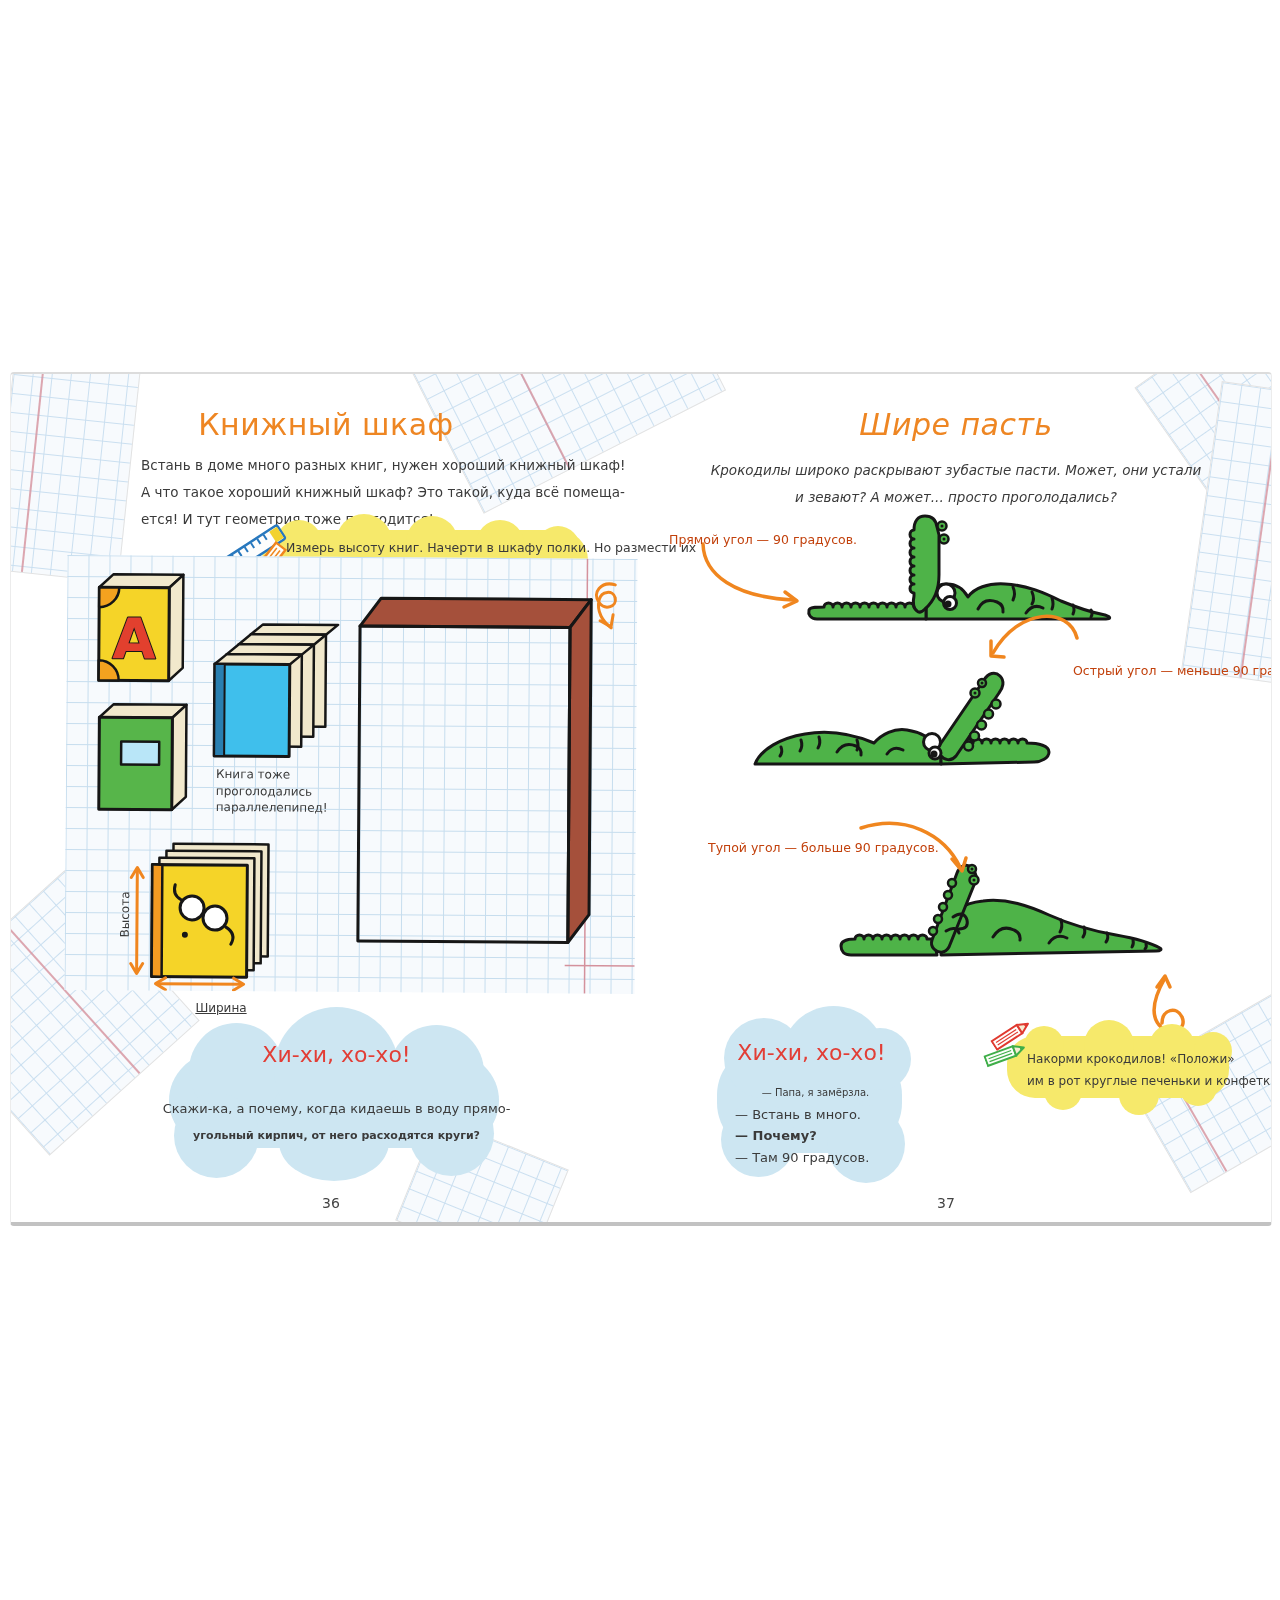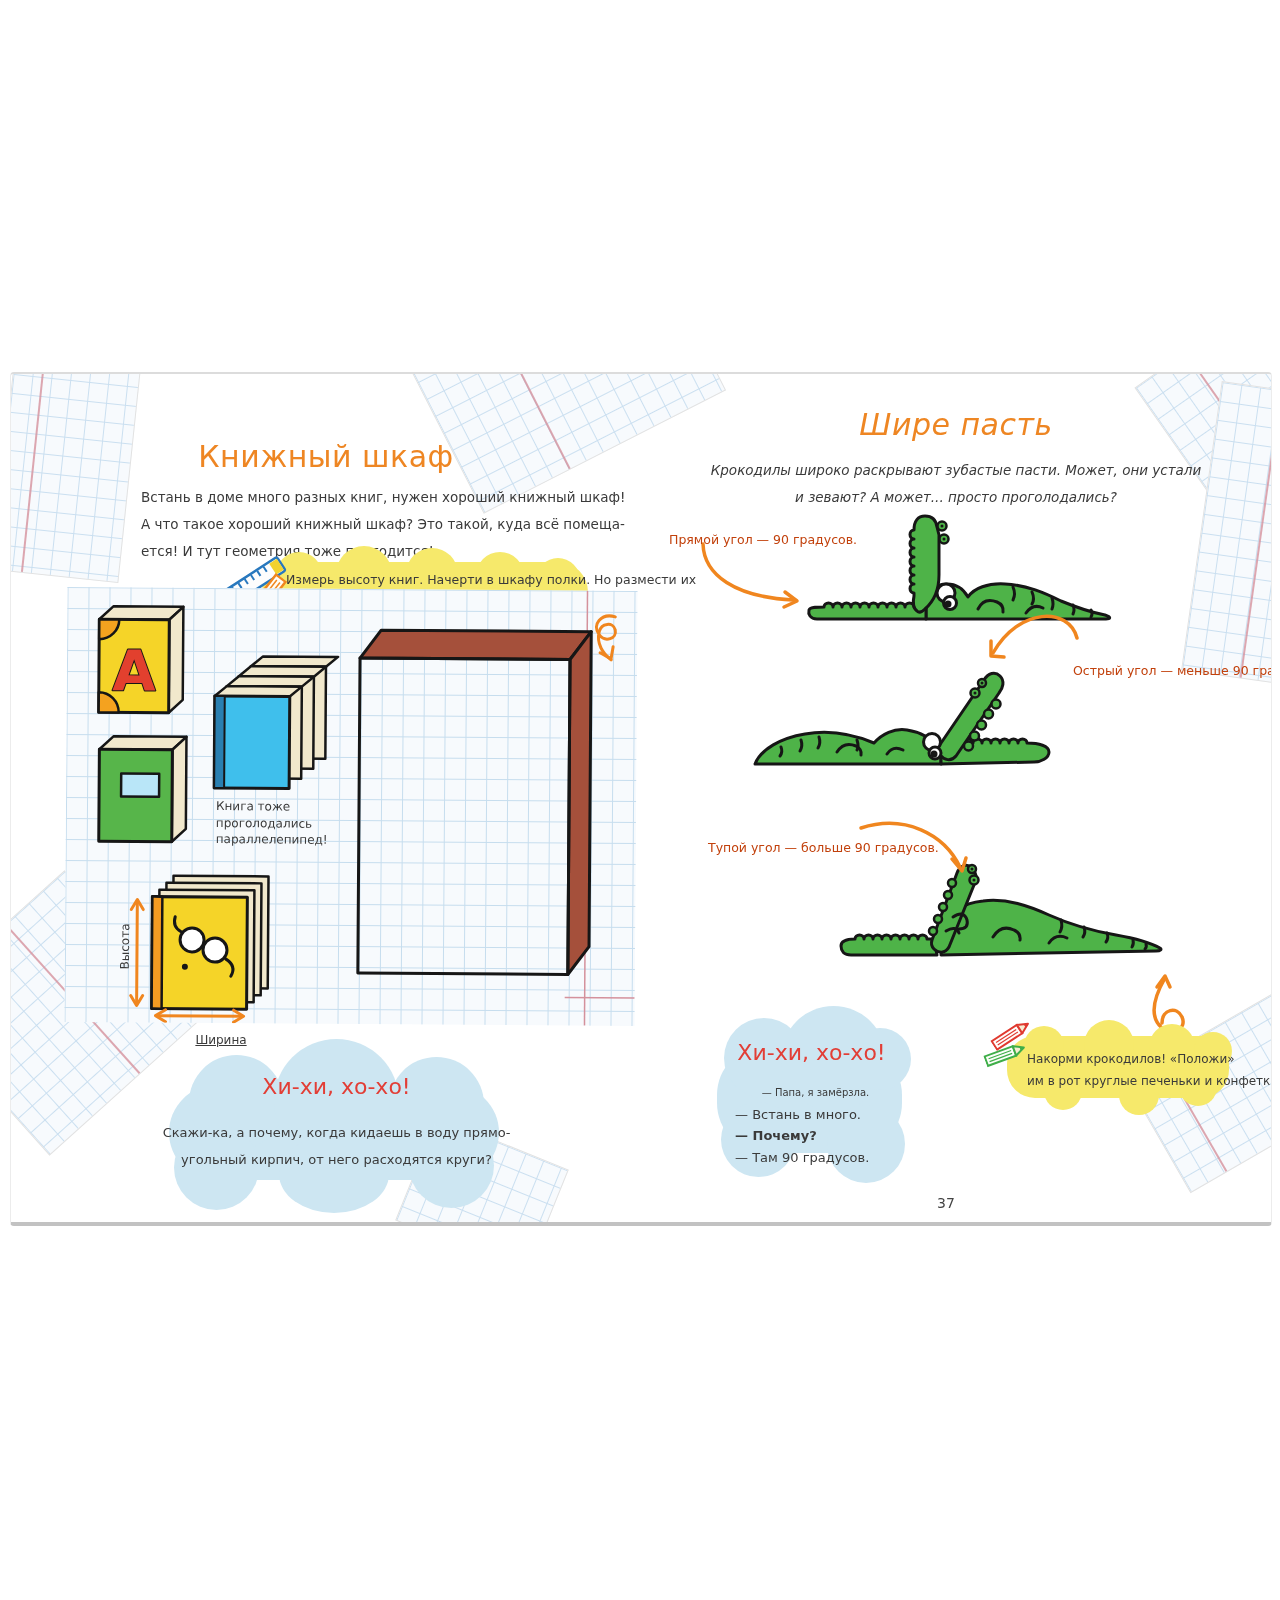--- a/index.html
+++ b/index.html
@@ -17,21 +17,21 @@
   .scrap{position:absolute;border:1px solid #e2e2e2;}
   .redline{position:absolute;top:0;bottom:0;width:2px;background:#d4919c;opacity:.8;}
   .panel{position:absolute;left:55px;top:183px;width:570px;height:435px;
     background-color:#f7fafd;
     background-image:linear-gradient(#c6ddee 1px,transparent 1px),
                      linear-gradient(90deg,#c6ddee 1px,transparent 1px);
     background-size:21px 21px;transform:rotate(0.4deg);}
   .page-title{position:absolute;top:33px;width:100%;text-align:center;font-size:30px;
     color:#ee8623;letter-spacing:.5px;white-space:nowrap;}
   .half{position:absolute;top:0;height:100%;width:630px;}
-  .half.left{left:0;margin-top:32px;} .half.right{left:630px;font-style:italic;}
+  .half.left{left:0;} .half.right{left:630px;font-style:italic;}
   .bodyline{white-space:nowrap;font-size:13.5px;line-height:27px;color:#3a3a3a;}
   .small{font-size:12.5px;line-height:24px;}
   .blob-piece{position:absolute;background:#f6e96b;border-radius:50%;}
   .blob-base{position:absolute;background:#f6e96b;}
   .cloud-piece{position:absolute;background:#cde6f2;border-radius:50%;}
   .cloud-base{position:absolute;background:#cde6f2;}
   .cloud-title{position:absolute;width:100%;text-align:center;font-size:22px;color:#e23e36;white-space:nowrap;}
   .caption{font-size:12px;line-height:16.5px;white-space:nowrap;}
   .anglelabel{position:absolute;font-size:12.5px;white-space:nowrap;color:#c2410c;}
   .pagenum{position:absolute;top:821px;font-size:14px;color:#444;text-align:center;}
@@ -202,23 +202,23 @@
 
       <div class="abs" style="left:148px;top:641px;width:355px;height:168px;">
         <div class="cloud-base" style="left:10px;top:38px;width:330px;height:95px;border-radius:55px;"></div>
         <div class="cloud-piece" style="left:30px;top:8px;width:95px;height:95px;"></div>
         <div class="cloud-piece" style="left:115px;top:-8px;width:125px;height:125px;"></div>
         <div class="cloud-piece" style="left:230px;top:10px;width:95px;height:95px;"></div>
         <div class="cloud-piece" style="left:15px;top:78px;width:85px;height:85px;"></div>
         <div class="cloud-piece" style="left:250px;top:76px;width:85px;height:85px;"></div>
         <div class="cloud-piece" style="left:120px;top:88px;width:110px;height:78px;"></div>
         <div class="cloud-title" style="top:27px;">Хи-хи, хо-хо!</div>
-        <div class="abs" style="top:72px;width:100%;text-align:center;">
+        <div class="abs" style="top:80px;width:100%;text-align:center;">
           <div class="bodyline" style="line-height:27px;font-size:13px;">Скажи-ка, а почему, когда кидаешь в воду прямо-</div>
-          <div class="bodyline" style="line-height:27px;font-size:13px;">угольный кирпич, от него расходятся круги?</div>
+          <div class="bodyline" style="line-height:27px;font-size:11px;font-weight:bold;">угольный кирпич, от него расходятся круги?</div>
         </div>
       </div>
 
       <div class="pagenum" style="left:295px;width:50px;">36</div>
     </div>
 
     <div class="half right">
       <div class="page-title">Шире пасть</div>
 
       <div class="abs" style="top:83px;width:100%;text-align:center;">

